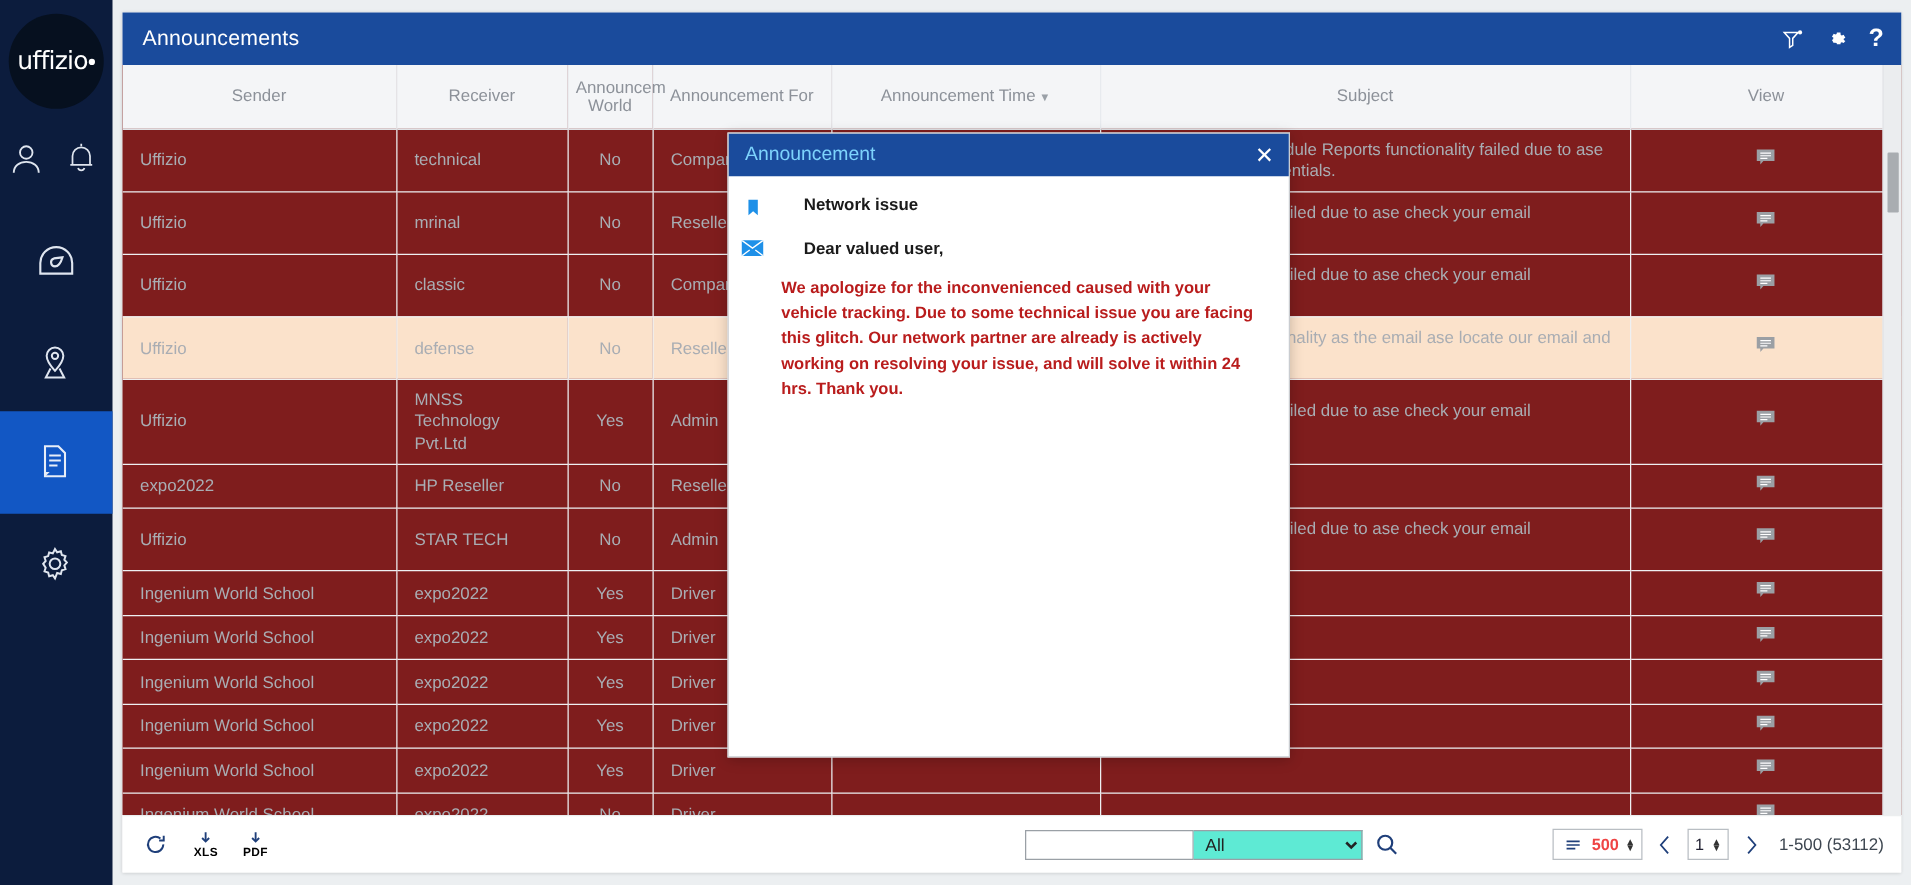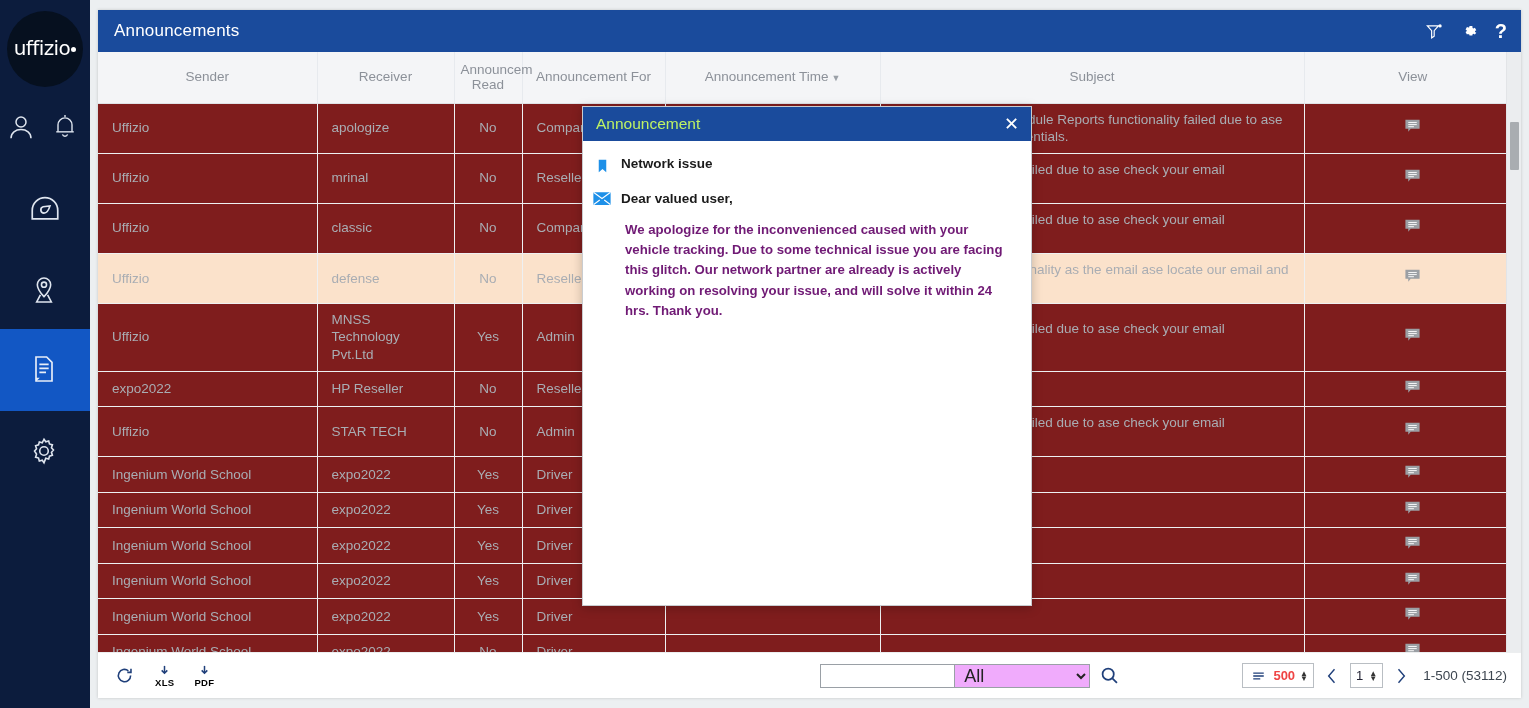--- a/index.html
+++ b/index.html
@@ -115,21 +115,21 @@
   .f-btn { color:#000000; cursor:pointer; display:flex; flex-direction:column; align-items:center; }
   .f-lbl { font-size: 9.5px; font-weight: 700; letter-spacing:.3px; margin-top:-2px; }
   .f-center { flex: 1; display:flex; align-items:center; justify-content:center; gap: 0; }
   .srch-input {
     width: 135px; height: 24px; border: 1px solid #9aa0a6; background:#fff;
     font-family: "Liberation Sans", sans-serif; font-size: 13px; padding: 0 5px;
     color:#333; outline:none;
   }
   .srch-select {
     width: 135px; height: 24px; border: 1px solid #9aa0a6; border-left:none;
-    background:#f0abfc; font-family: "Liberation Sans", sans-serif; font-size: 18px;
+    background:#5eead4; font-family: "Liberation Sans", sans-serif; font-size: 14px;
     padding: 0 5px; color:#222; outline:none;
   }
   .srch-go { margin-left: 9px; color:#1f3f7a; cursor:pointer; display:flex; }
   .f-right { display:flex; align-items:center; gap: 6px; padding-right: 14px; }
   .pgsize {
     display:flex; align-items:center; gap:5px; height:25px;
     border:1px solid #b9bec3; padding: 0 5px 0 6px; background:#fff;
   }
   .pgsize .num { font-size: 13px; color:#ef4444; font-weight:700; }
   .stepper { display:flex; flex-direction:column; line-height:5px; color:#333; font-size:8px; }
@@ -145,28 +145,28 @@
   #modal {
     position: absolute; left: 582px; top: 106px;
     width: 450px; height: 500px; background: #ffffff;
     border: 1px solid #c9ccd0; box-shadow: 0 2px 10px rgba(0,0,0,.22);
     z-index: 40;
   }
   #modal .m-head {
     height: 34px; background: #1a4b9c; display:flex; align-items:center;
     padding: 0 12px 0 13px;
   }
-  #modal .m-title { color:#bef264; font-size: 15.5px; flex:1; }
+  #modal .m-title { color:#7dd3fc; font-size: 15.5px; flex:1; }
   #modal .m-close { color:#fff; font-size: 18px; cursor:pointer; line-height:1; font-weight:400;}
   #modal .m-body { padding: 14px 16px 0 10px; }
-  .m-row { display:flex; align-items:flex-start; gap: 10px; margin-bottom: 14px; }
+  .m-row { display:flex; align-items:flex-start; gap: 32px; margin-bottom: 14px; }
   .m-row .m-ico { width: 18px; flex: none; display:flex; justify-content:center; padding-top:1px;}
   .m-row .m-txt { font-size: 13.5px; color:#1b1b1b; font-weight:700; padding-top:1px;}
   .m-para {
-    margin-left: 32px; font-size: 13.2px; color: #701a75; font-weight: 700;
+    margin-left: 32px; font-size: 13.2px; color: #b91c1c; font-weight: 700;
     line-height: 1.53; max-width: 380px;
   }
 </style>
 </head>
 <body>
 
 <div id="app">
 
   <div id="sidebar">
 
@@ -260,31 +260,31 @@
             <col class="c-read">
           <col class="c-for">
             <col class="c-time">
             <col class="c-subj">
             <col class="c-view">
         </colgroup>
         <thead>
           <tr>
             <th>Sender</th>
             <th>Receiver</th>
-            <th>Announcem Read</th>
+            <th>Announcem World</th>
             <th>Announcement For</th>
             <th><span>Announcement Time</span><span class="sort-caret">▼</span></th>
             <th>Subject</th>
             <th>View</th>
           </tr>
         </thead>
         <tbody id="tbody">
             <tr>
               <td>Uffizio</td>
-              <td>apologize</td>
+              <td>technical</td>
               <td class="c">No</td>
               <td>Company</td>
               <td class="c"></td>
               <td>Email sending in Schedule Reports functionality failed due to  ase check your email credentials.</td>
               <td class="c"><span class="view-ico"><svg viewBox="0 0 24 22" width="17" height="16" fill="#9b9fa4">
                     <path d="M2 2h20v13H9.5L6 19v-4H2z"></path>
                     <path d="M6 6h12M6 9h12M6 12h8" stroke="#ffffff" stroke-width="1.3" fill="none"></path>
                   </svg></span></td>
             </tr>
             <tr>

